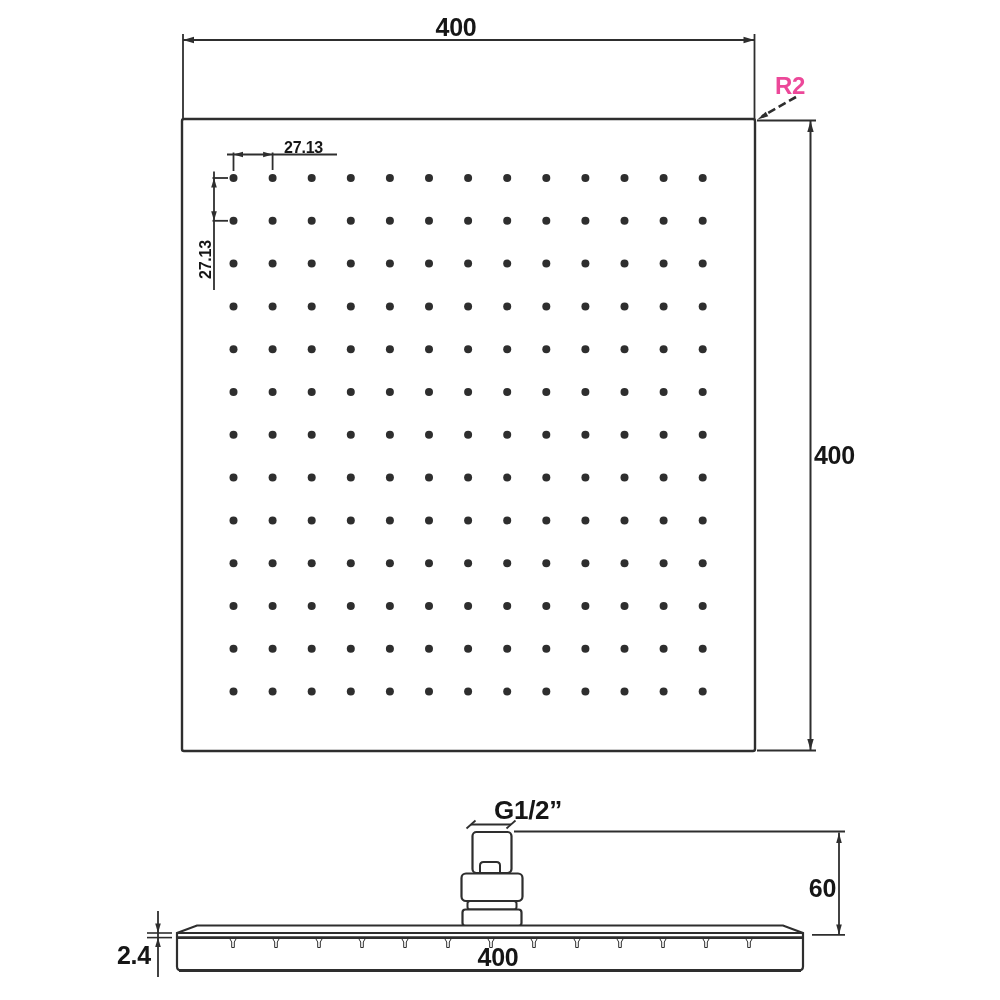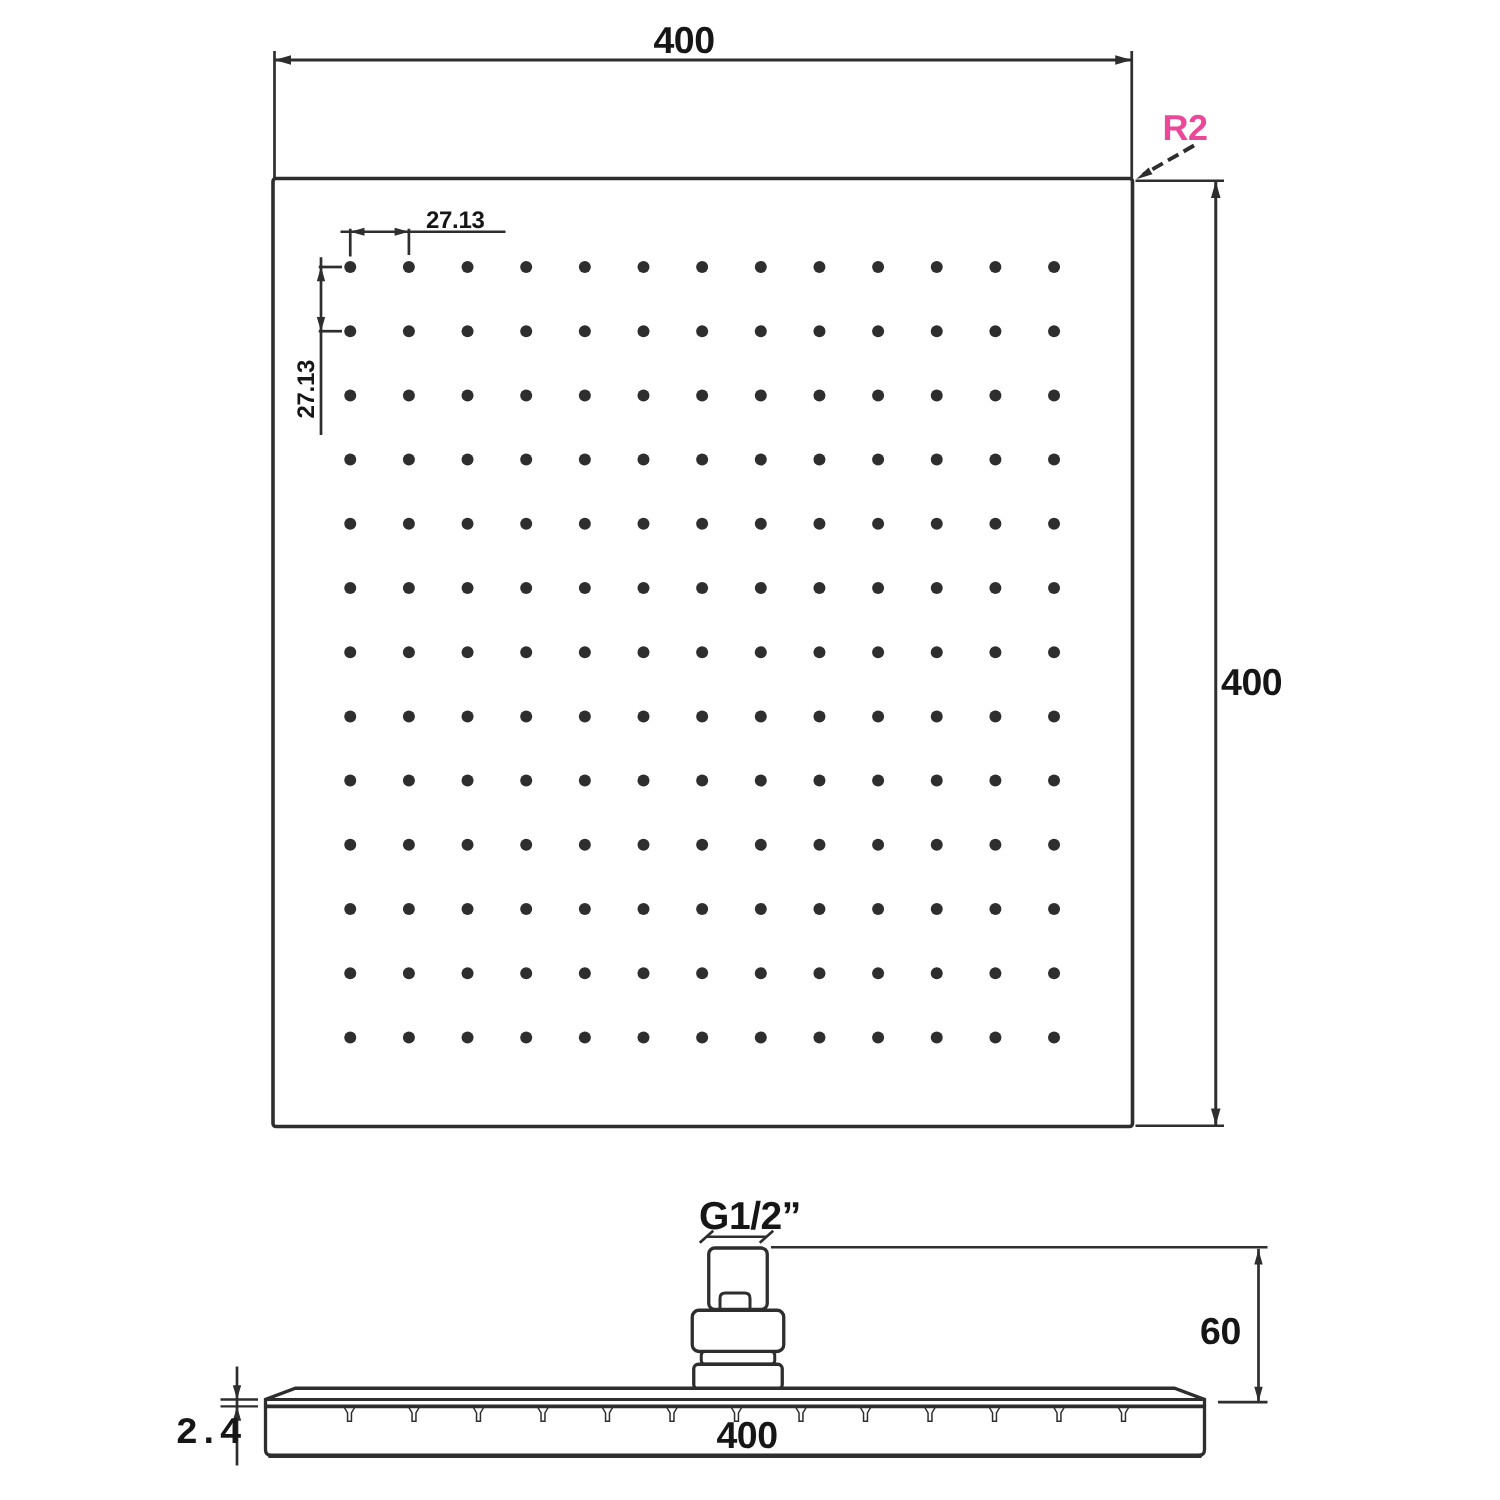--- a/index.html
+++ b/index.html
@@ -20,21 +20,21 @@
     line-height:1;
     letter-spacing:-0.3px;
     white-space:nowrap;
     color:#161616;
   }
   .dim-big{font-size:25px;}
   .dim-med{font-size:24px;}
   .dim-small{font-size:16px;letter-spacing:-0.2px;}
   .thread-lbl{font-size:26px;}
   .ctr{text-align:center;}
-  .rgt{text-align:left;}
+  .rgt{text-align:right;}
   .rot{transform:rotate(-90deg);transform-origin:center center;}
 </style>
 </head>
 <body>
 
 <div class="sheet" style="background: rgb(255, 255, 255);">
 
   <svg class="geom" viewBox="0 0 1000 1000" aria-hidden="true" style="color: rgb(46, 46, 46);">
 
     <g>
@@ -311,21 +311,21 @@
   <span class="lbl dim-big ctr" style="left: 420px; top: 15px; width: 72px; color: rgb(22, 22, 22);">400</span>
 
   <span class="lbl dim-big" style="left: 814px; top: 443px; color: rgb(22, 22, 22);">400</span>
 
   <span class="lbl dim-med" style="left: 775px; top: 74px; color: #ec4899;">R2</span>
 
   <span class="lbl dim-small" style="left: 284px; top: 140px; color: rgb(22, 22, 22);">27.13</span>
 
   <span class="lbl dim-small ctr rot" style="left: 171px; top: 251px; width: 70px; height: 17px; color: rgb(22, 22, 22);">27.13</span>
 
-  <span class="lbl thread-lbl ctr" style="left: 460px; top: 797px; width: 80px; color: rgb(22, 22, 22);">G1/2”</span>
+  <span class="lbl thread-lbl ctr" style="left: 488px; top: 797px; width: 80px; color: rgb(22, 22, 22);">G1/2”</span>
 
   <span class="lbl dim-big rgt" style="left: 800px; top: 876px; width: 36px; color: rgb(22, 22, 22);">60</span>
 
-  <span class="lbl dim-big" style="left: 117px; top: 943px; color: rgb(22, 22, 22); font-family: Liberation Mono, monospace;">2.4</span>
+  <span class="lbl dim-big" style="left: 117px; top: 943px; color: rgb(22, 22, 22);">2.4</span>
 
   <span class="lbl dim-big ctr" style="left: 462px; top: 945px; width: 72px; color: rgb(22, 22, 22);">400</span>
 
 </div>
 
 </body></html>

